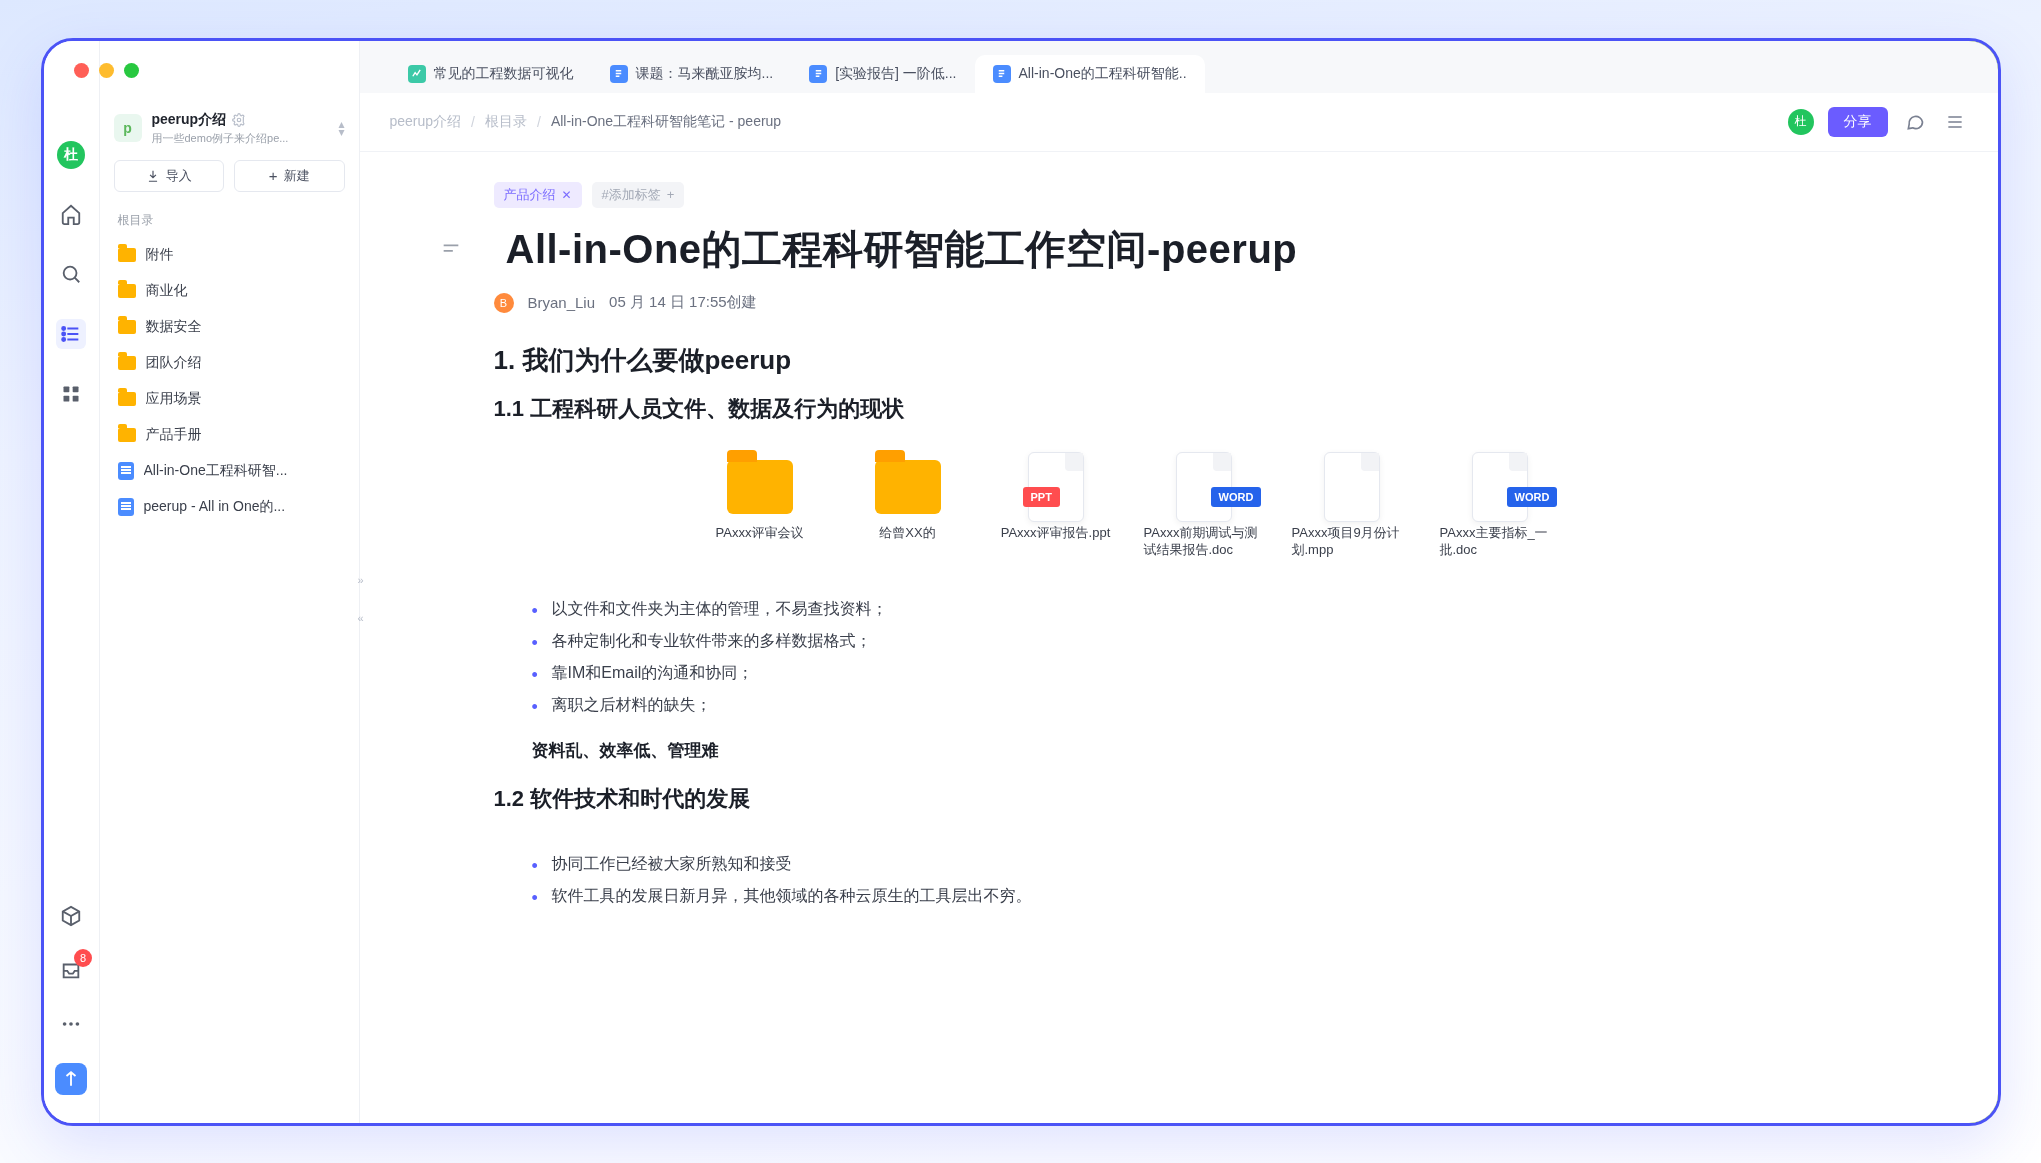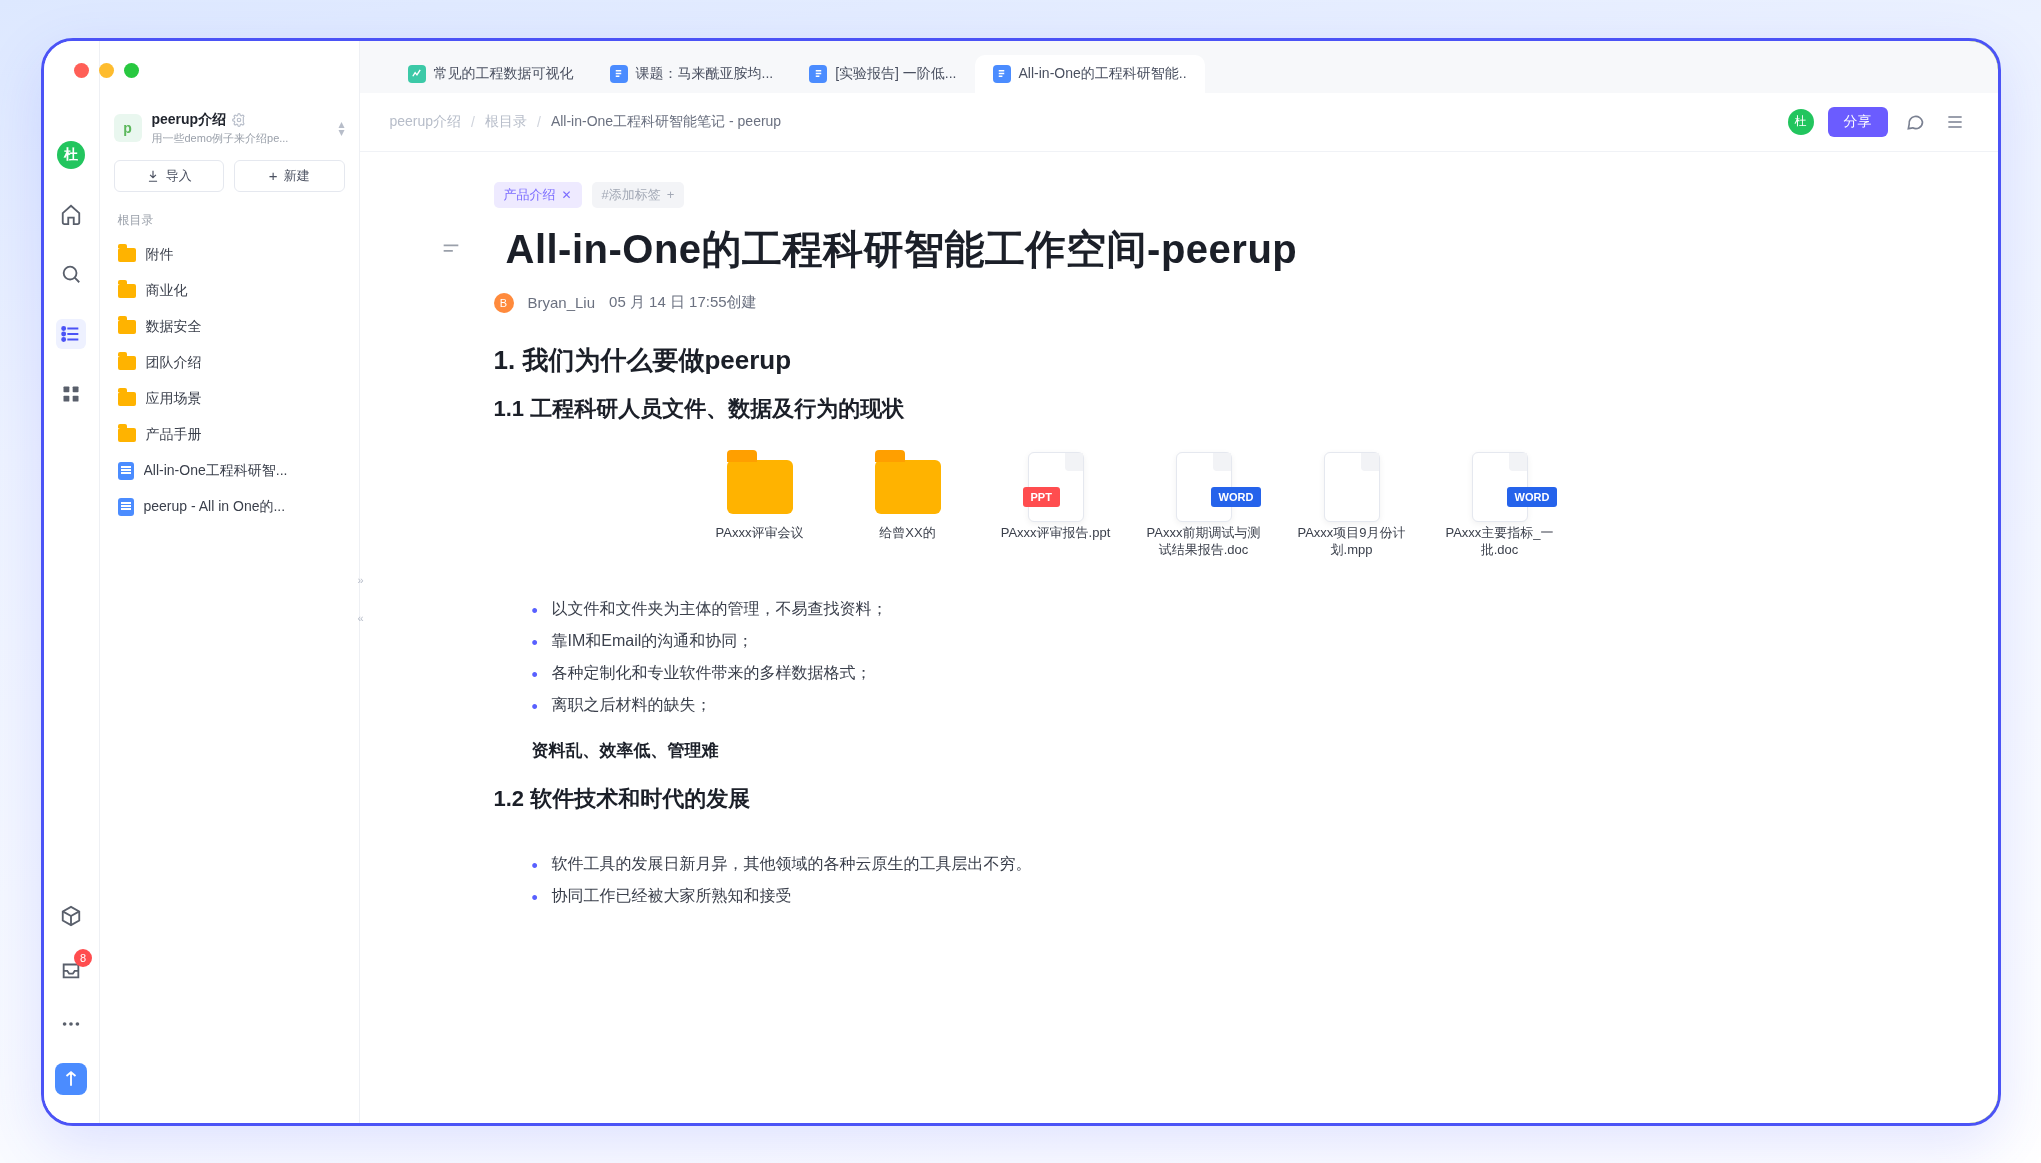--- a/index.html
+++ b/index.html
@@ -194,21 +194,21 @@
 .files-row { display: flex; gap: 28px; margin: 0 0 0 260px; }
 .file-tile { width: 120px; display: flex; flex-direction: column; align-items: center; gap: 10px; }
 .file-vis { width: 80px; height: 62px; position: relative; }
 .file-folder { width: 66px; height: 54px; background: #ffb300; border-radius: 6px; position: absolute; bottom: 0; left: 7px; }
 .file-folder::before { content: ""; position: absolute; top: -10px; left: 0; width: 30px; height: 12px; background: #ff9f00; border-radius: 4px 4px 0 0; }
 .file-doc { width: 56px; height: 70px; background: #fff; border: 1px solid #e5e8ef; border-radius: 6px; position: absolute; left: 12px; box-shadow: 0 2px 6px rgba(0,0,0,.06); }
 .file-doc .corner { position: absolute; top: 0; right: 0; width: 18px; height: 18px; background: #f2f3f6; border-bottom-left-radius: 4px; }
 .file-badge { position: absolute; left: -6px; bottom: 14px; height: 20px; padding: 0 8px; color: #fff; font-size: 11px; font-weight: 700; border-radius: 3px; display: flex; align-items: center; }
 .file-badge.ppt { background: #ff4d4f; }
 .file-badge.word { background: #2563eb; margin-left: 40px; }
-.file-label { font-size: 13px; color: #3a3f4b; text-align: center; line-height: 1.35; }
+.file-label { font-size: 13px; color: #3a3f4b; line-height: 1.35; }
 .bullets { margin: 34px 0 18px 92px; }
 .bullets li { font-size: 16px; color: #3a3f4b; line-height: 2.0; list-style: none; position: relative; padding-left: 20px; }
 .bullets li::before { content: "•"; position: absolute; left: 0; color: #5860ff; font-size: 18px; }
 .bold-line { font-size: 17px; font-weight: 700; color: #1b1f28; margin: 10px 0 22px 92px; }
 
 svg { display: block; }
 </style>
 </head>
 <body>
 
@@ -493,28 +493,28 @@
                   <div class="corner"></div>
                   <div class="file-badge word">WORD</div>
                 </div>
               </div>
               <div class="file-label">PAxxx主要指标_一批.doc</div>
             </div>
           </div>
 
         <ul class="bullets" id="bullets1">
             <li>以文件和文件夹为主体的管理，不易查找资料；</li>
+            <li>各种定制化和专业软件带来的多样数据格式；</li>
             <li>靠IM和Email的沟通和协同；</li>
-            <li>各种定制化和专业软件带来的多样数据格式；</li>
             <li>离职之后材料的缺失；</li>
           </ul>
         <div class="bold-line">资料乱、效率低、管理难</div>
 
         <div class="h2">1.2 软件技术和时代的发展</div>
         <ul class="bullets" id="bullets2">
+            <li>协同工作已经被大家所熟知和接受</li>
             <li>软件工具的发展日新月异，其他领域的各种云原生的工具层出不穷。</li>
-            <li>协同工作已经被大家所熟知和接受</li>
           </ul>
       </div>
     </div>
 
   </div>
 </div>
 
 </body></html>

